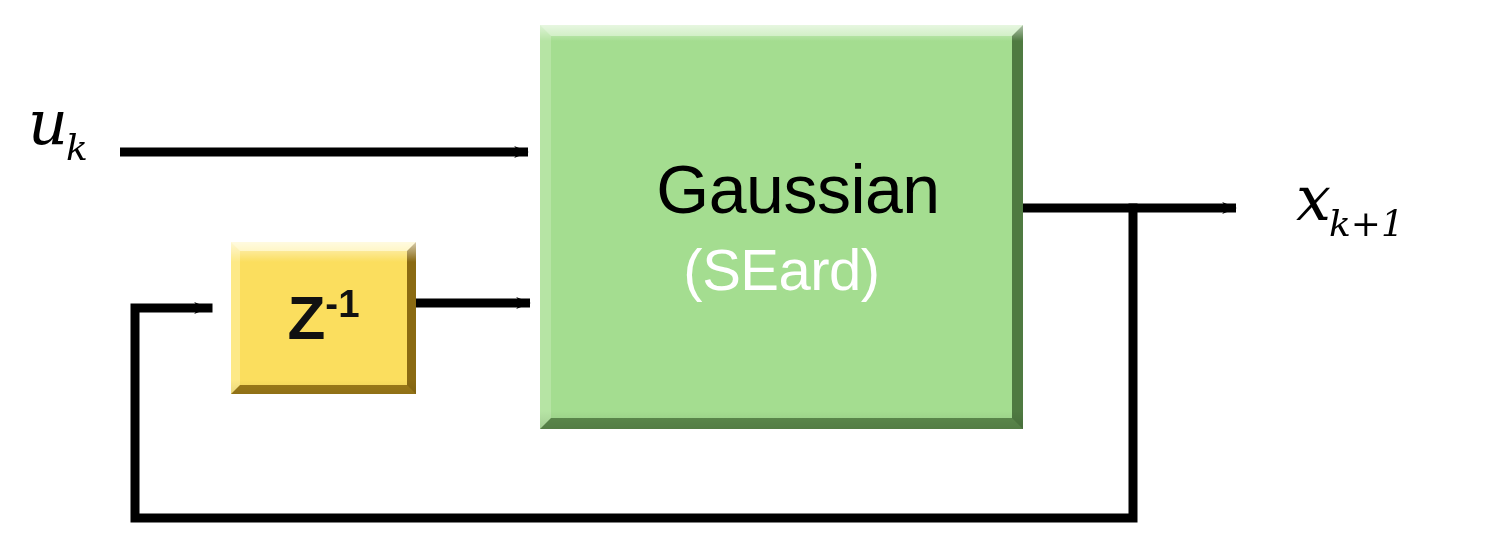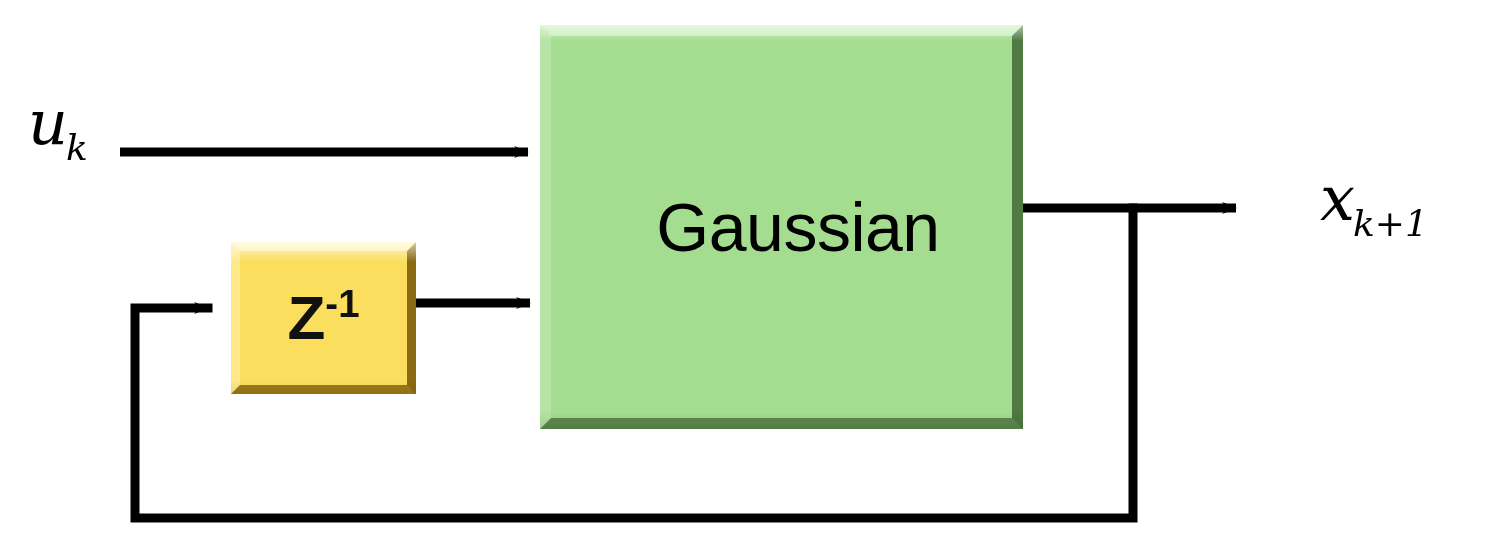--- a/index.html
+++ b/index.html
@@ -134,21 +134,21 @@
   .mathlabel .base { font-size: 62px; }
   .mathlabel .sub {
     font-size: 36px;
     vertical-align: sub;
     position: relative;
     top: 12px;
     left: -2px;
   }
 
   #label-u { left: 28px; top: 92px; }
-  #label-x { left: 1296px; top: 168px; margin-left: 24px; }
+  #label-x { left: 1296px; top: 168px; }
 </style>
 </head>
 <body>
 
 <div id="canvas">
 
   <svg id="wires" viewBox="0 0 1485 546" width="1485" height="546" aria-hidden="true">
     <defs>
 
       <marker id="arrowbarb" markerWidth="16" markerHeight="16" refX="14.2" refY="6" orient="auto" markerUnits="userSpaceOnUse">
@@ -168,20 +168,21 @@
       <line x1="1012" y1="208" x2="1236" y2="208" stroke="#000000" stroke-width="9" marker-end="url(#arrowbarb)"></line>
     </g>
 
     <g>
       <path d="M 1133 208 L 1133 518 L 135 518 L 135 308 L 208 308" fill="none" stroke="#000000" stroke-width="9" stroke-linecap="square" stroke-linejoin="miter" marker-end="url(#arrowbarb)"></path>
     </g>
   </svg>
 
   <div id="gp-block" class="block">
     <div class="gp-line1">Gaussian</div>
+    <div class="gp-line3">(SEard)</div>
   </div>
 
   <div id="delay-block" class="block">
     <div class="delay-text"><span>Z</span><sup>-1</sup></div>
   </div>
 
   <div id="label-u" class="mathlabel"><span class="base">u</span><span class="sub">k</span></div>
 
   <div id="label-x" class="mathlabel"><span class="base">x</span><span class="sub">k+1</span></div>
 

